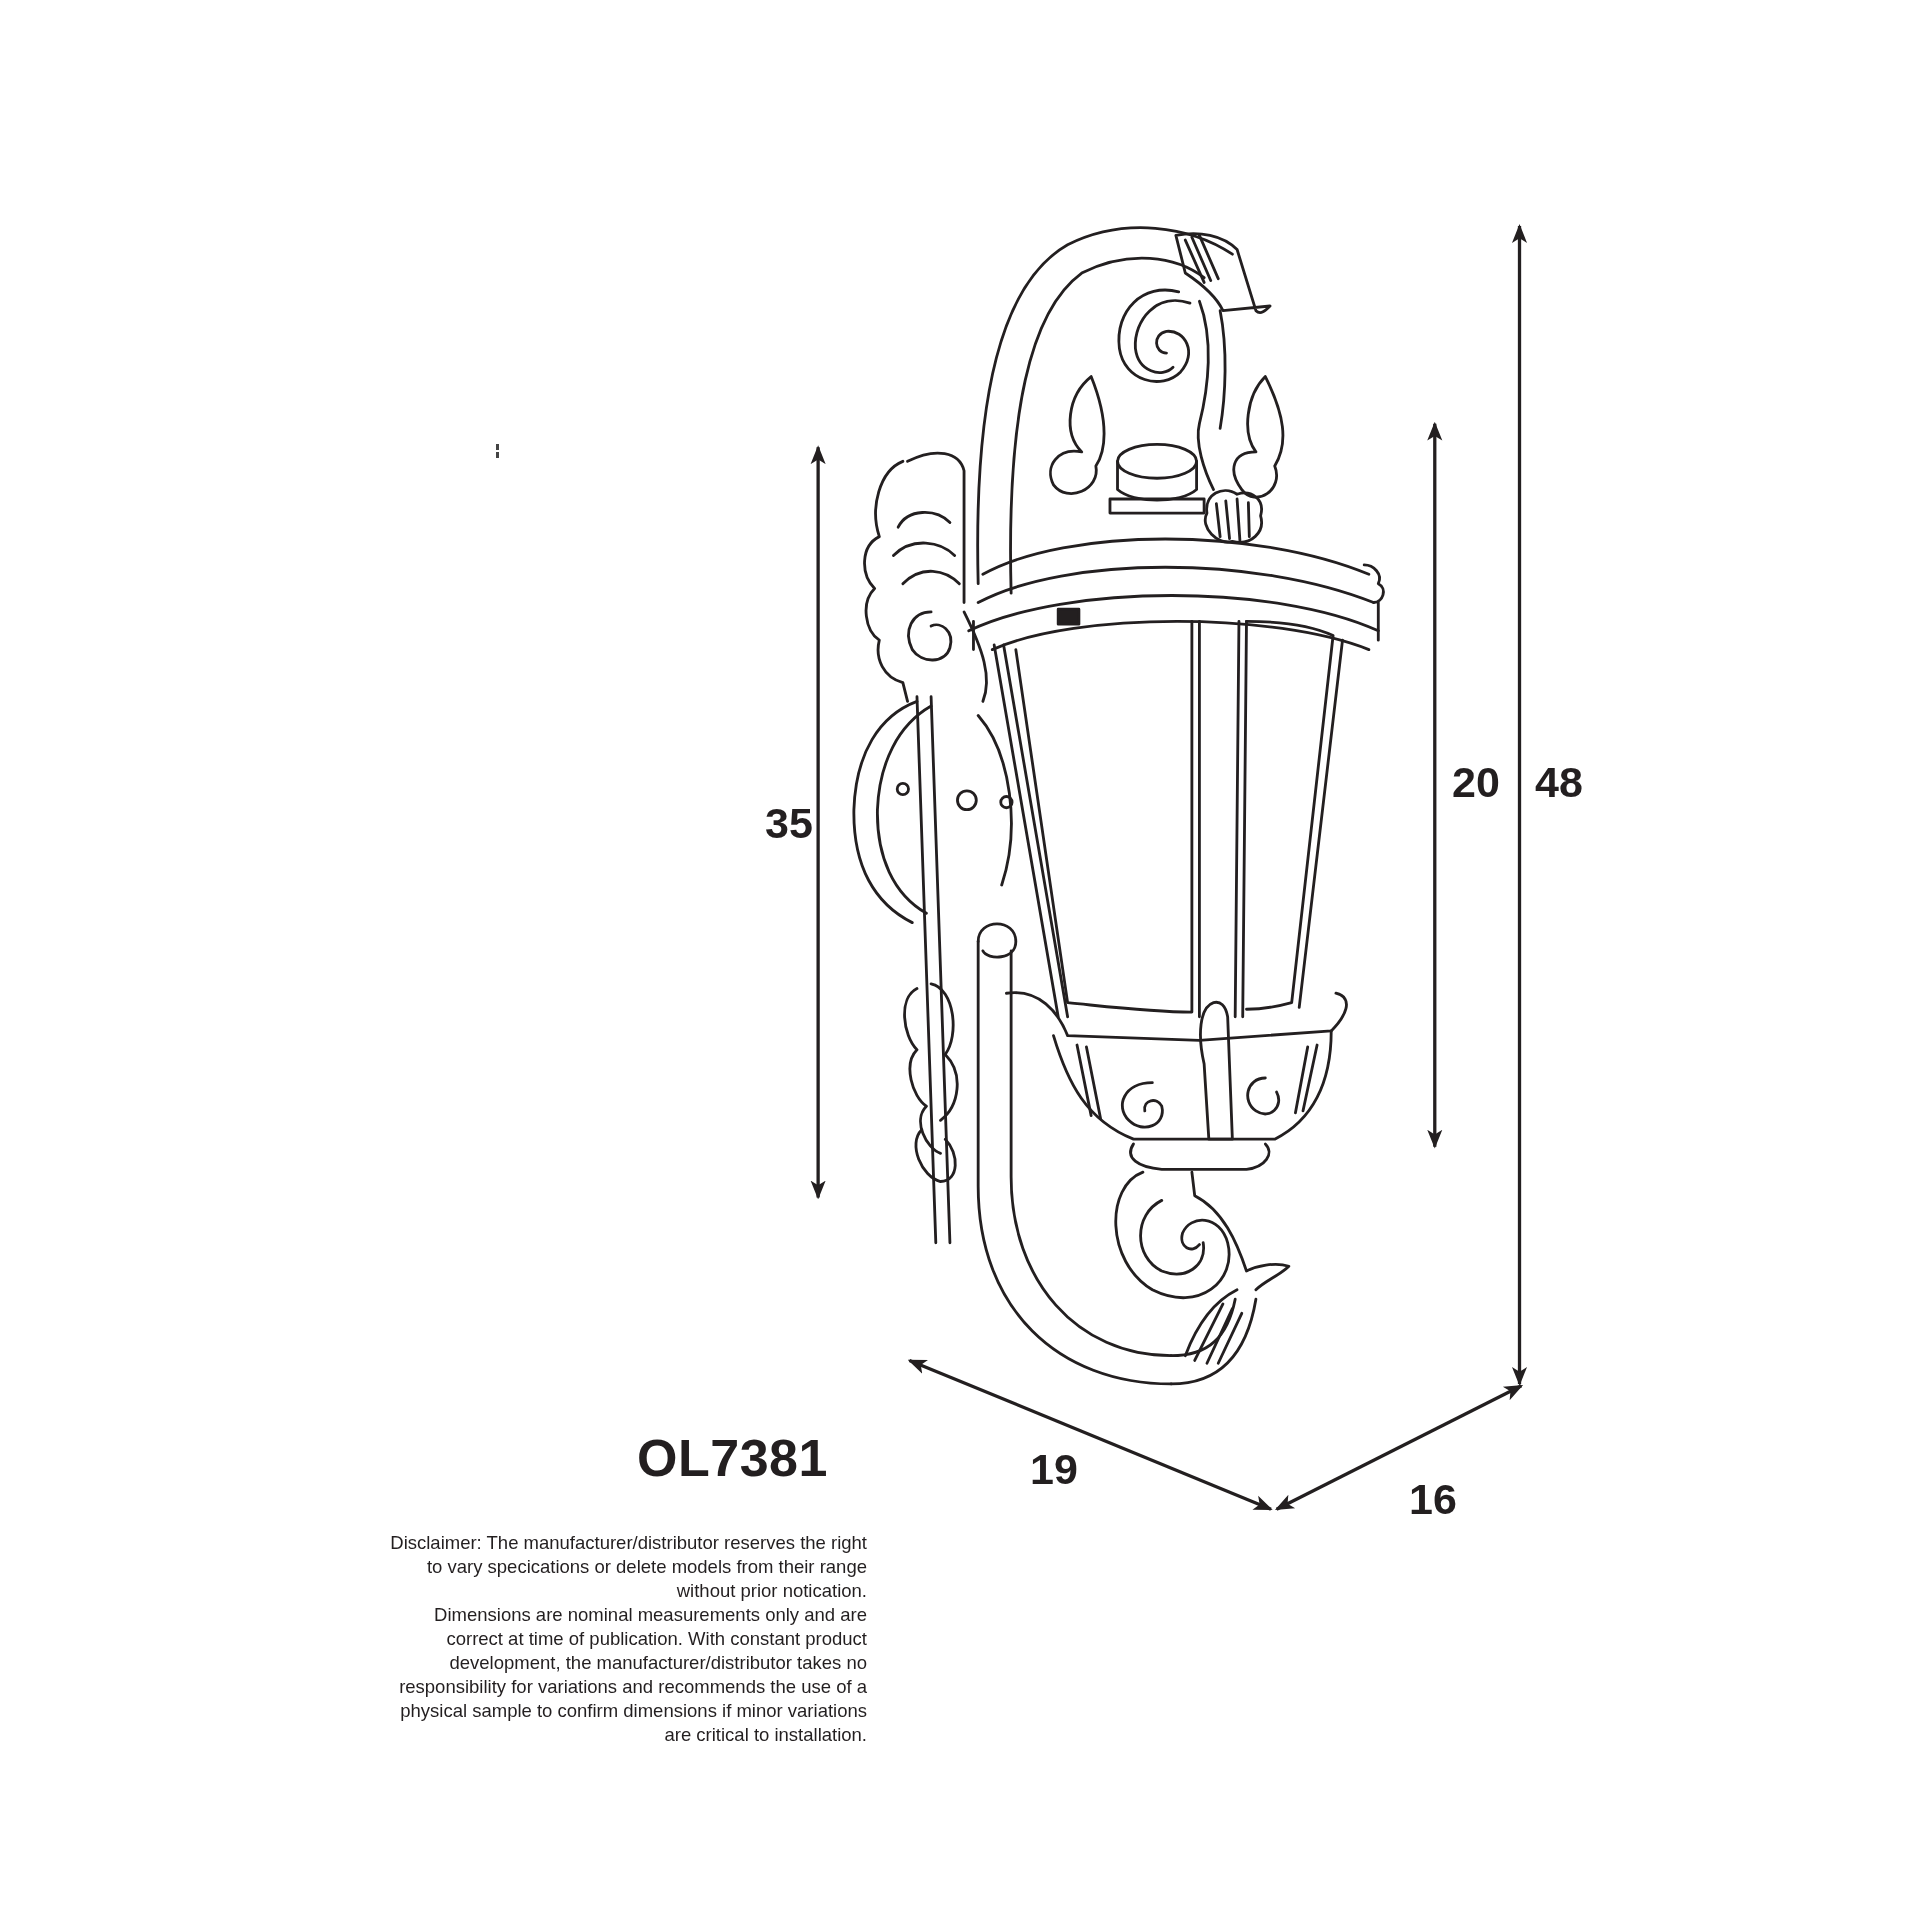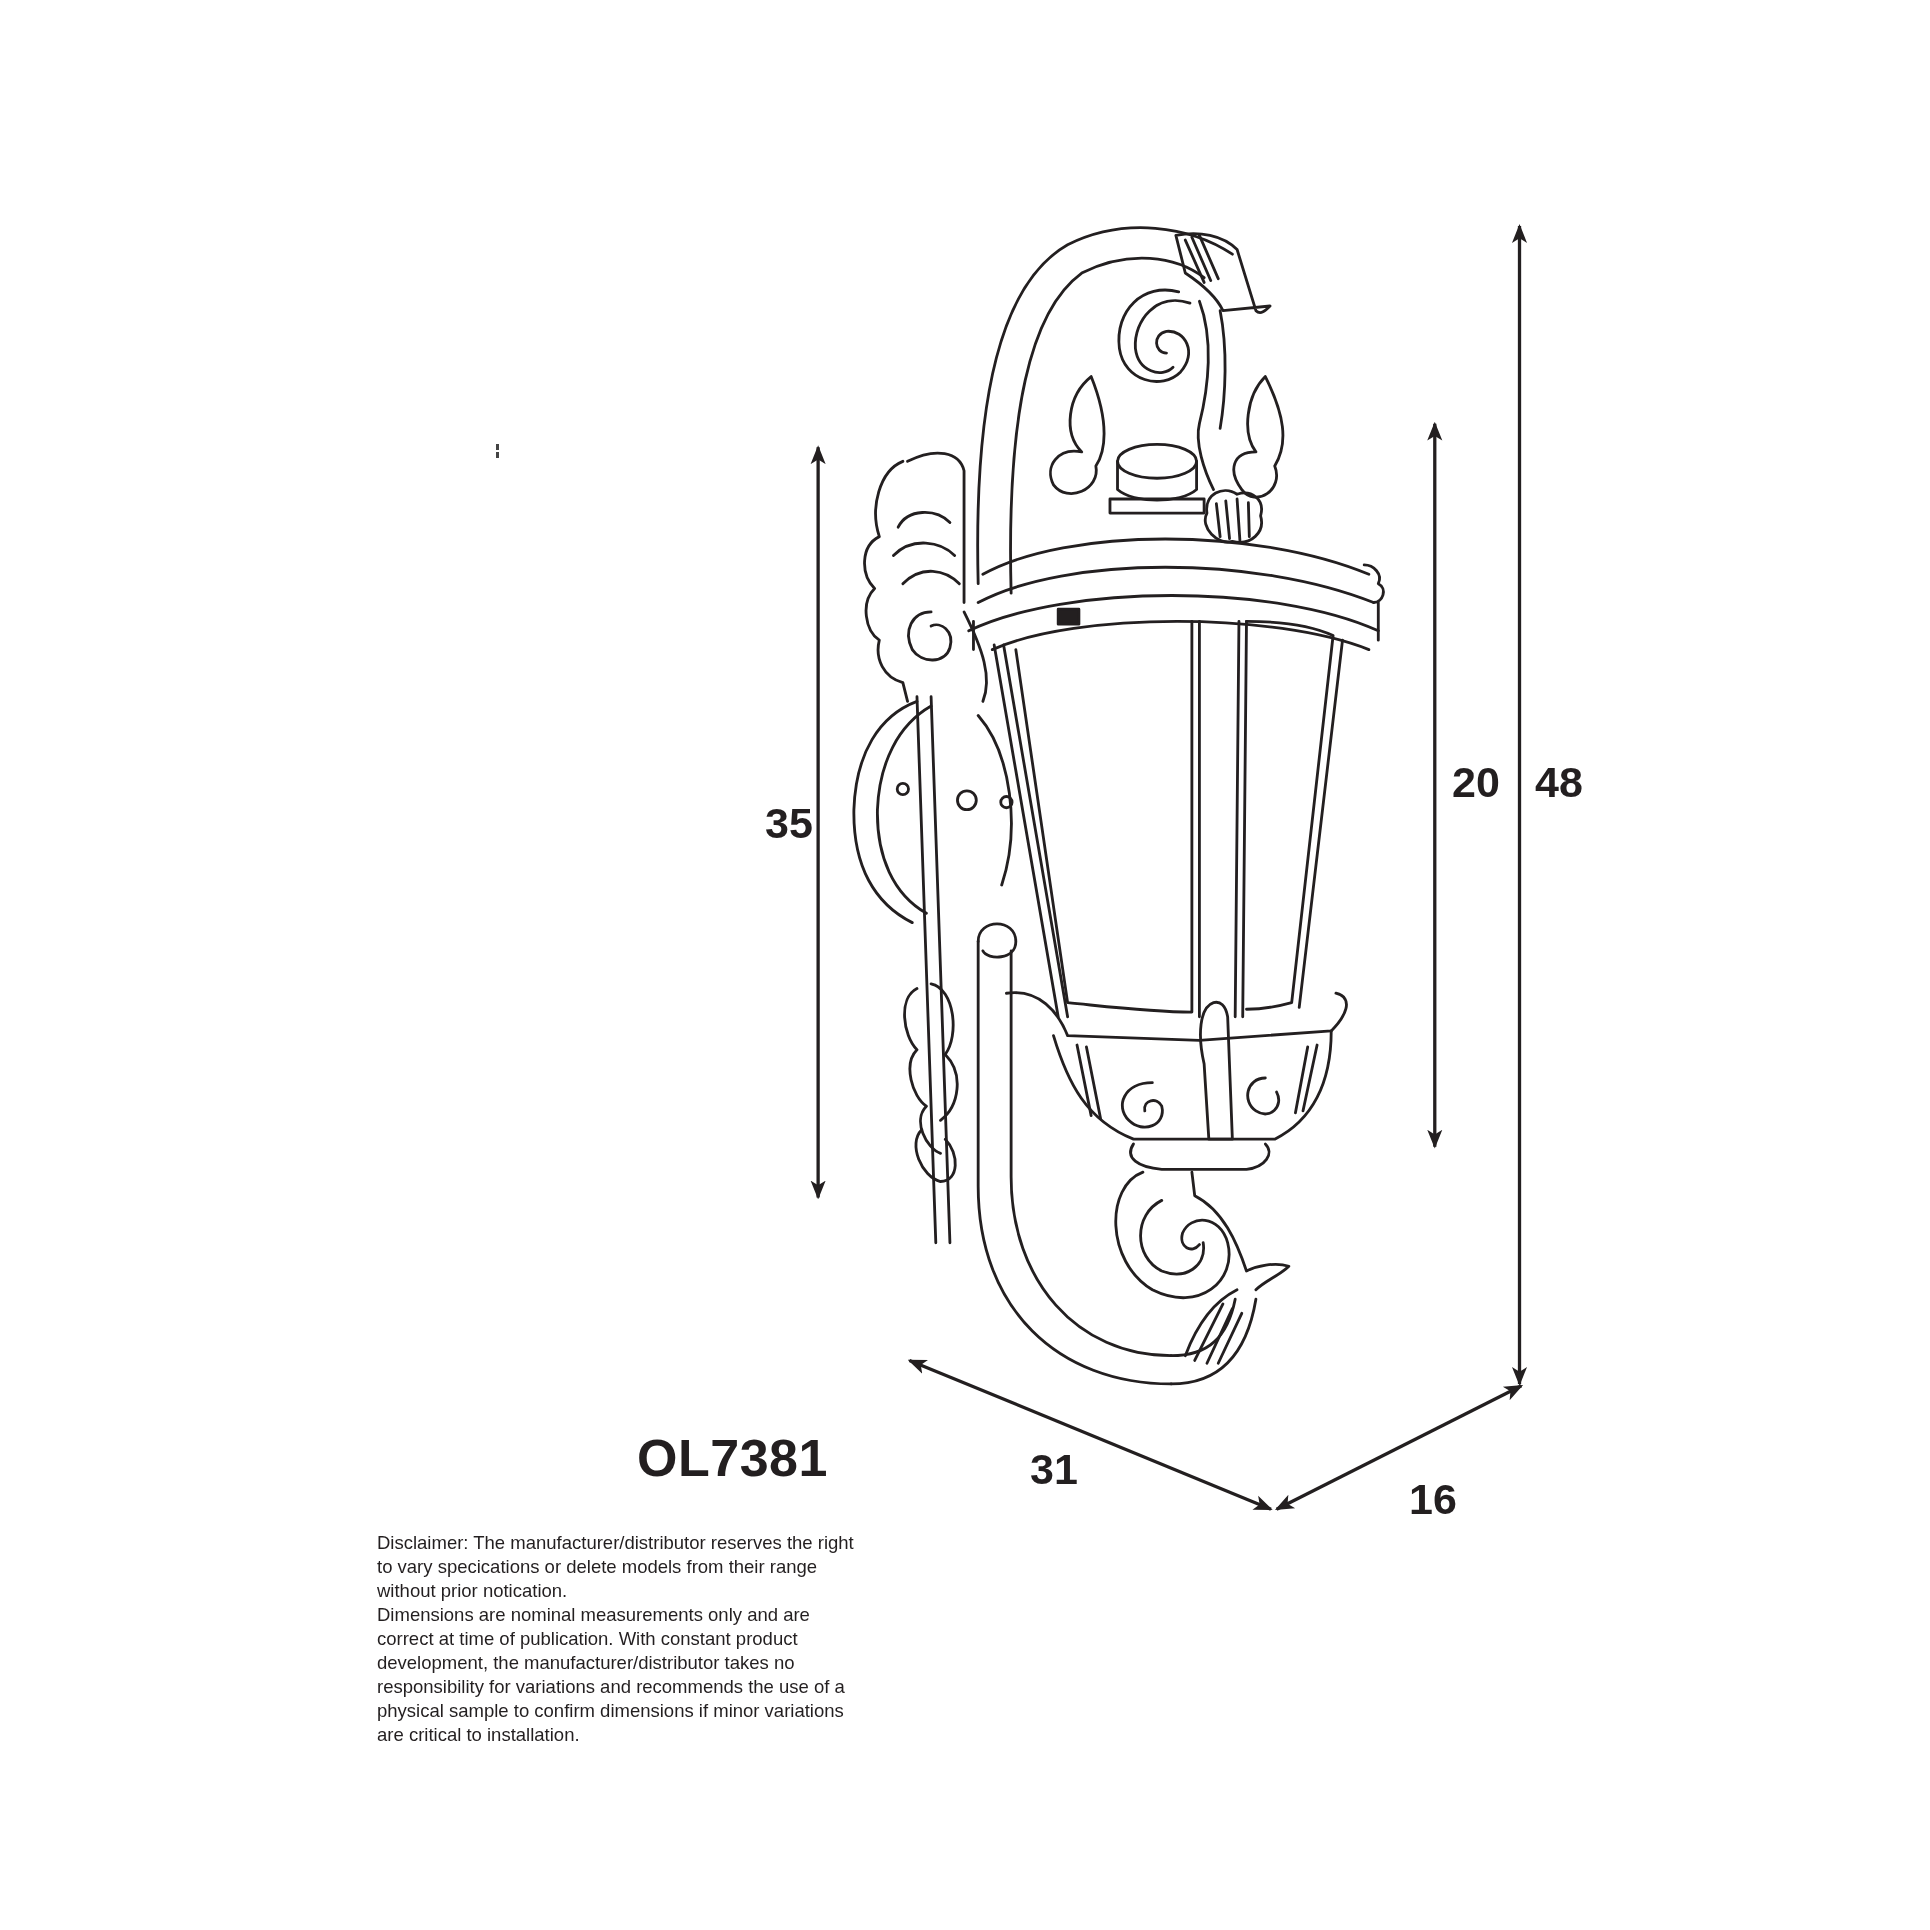--- a/index.html
+++ b/index.html
@@ -12,21 +12,21 @@
   .logo { position: absolute; left: 347px; top: 1392px; width: 217px; height: 118px; }
   .logo-word { position: absolute; left: 0; top: 0; font-family: "Liberation Serif", serif;
                font-size: 102px; line-height: 1; letter-spacing: 0.9px; white-space: nowrap; }
   .logo-o { color: #f39c1f; }
   .logo-rest { color: #231f20; }
   .logo-sub { position: absolute; left: 85px; top: 95px; font-family: "Liberation Sans", sans-serif;
               font-size: 21px; letter-spacing: 0.9px; color: #231f20; }
   .model { position: absolute; left: 605px; top: 1428px; font-weight: bold; font-size: 52px;
            color: #231f20; letter-spacing: 0.5px; }
   .disclaimer { position: absolute; left: 345px; top: 1531px; width: 490px; font-size: 18.5px;
-                line-height: 24px; color: #231f20; }
+                line-height: 24px; color: #231f20; text-align: right; }
   .disclaimer p { margin: 0; }
   .tick { position: absolute; left: 464px; top: 444px; width: 2.8px; height: 15px; }
   .tick span { display: block; width: 2.8px; height: 5.6px; background: #444; margin-bottom: 2.8px; }
 </style>
 </head>
 <body>
 
 <div class="stage">
 
   <div class="tick">
@@ -140,21 +140,21 @@
       <line x1="1490" y1="450" x2="1490" y2="1218" marker-start="url(#ah)" marker-end="url(#ah)"></line>
       <line x1="835" y1="475" x2="835" y2="1272" marker-start="url(#ah)" marker-end="url(#ah)"></line>
       <line x1="932" y1="1445" x2="1316" y2="1603" marker-start="url(#ah)" marker-end="url(#ah)"></line>
       <line x1="1322" y1="1603" x2="1582" y2="1472" marker-start="url(#ah)" marker-end="url(#ah)"></line>
     </g>
   </svg>
 
   <div class="dim-label" style="left:733px; top:802px;">35</div>
   <div class="dim-label" style="left:1420px; top:761px;">20</div>
   <div class="dim-label" style="left:1503px; top:761px;">48</div>
-  <div class="dim-label" style="left:998px; top:1448px;">31</div>
+  <div class="dim-label" style="left:998px; top:1448px;">19</div>
   <div class="dim-label" style="left:1377px; top:1478px;">16</div>
 
 
   <div class="model">OL7381</div>
 
   <div class="disclaimer">
     <p>Disclaimer: The manufacturer/distributor reserves the right to vary specications or delete models from their range without prior notication.</p>
     <p>Dimensions are nominal measurements only and are correct at time of publication. With constant product development, the manufacturer/distributor takes no responsibility for variations and recommends the use of a physical sample to confirm dimensions if minor variations are critical to installation.</p>
   </div>
 

